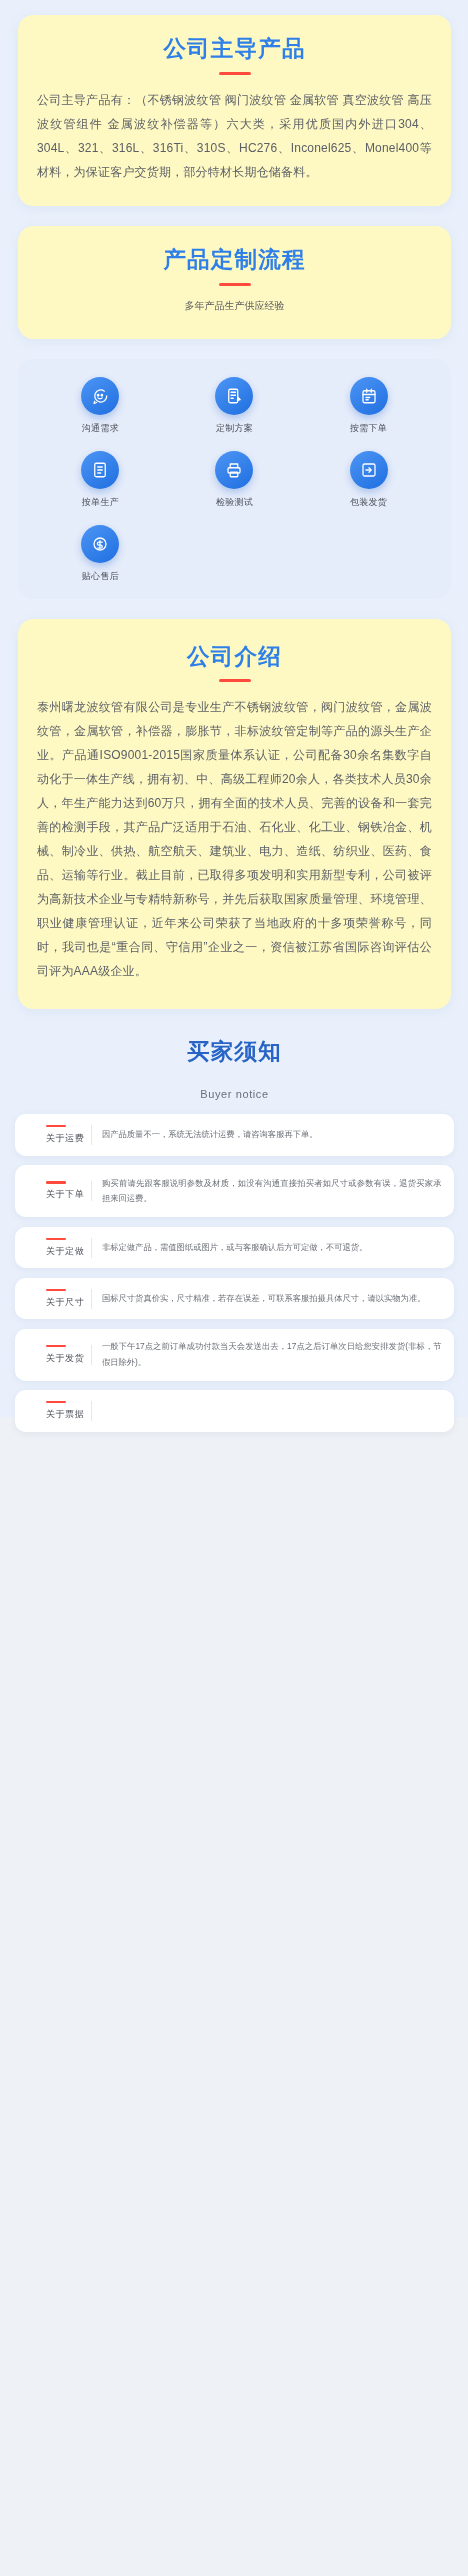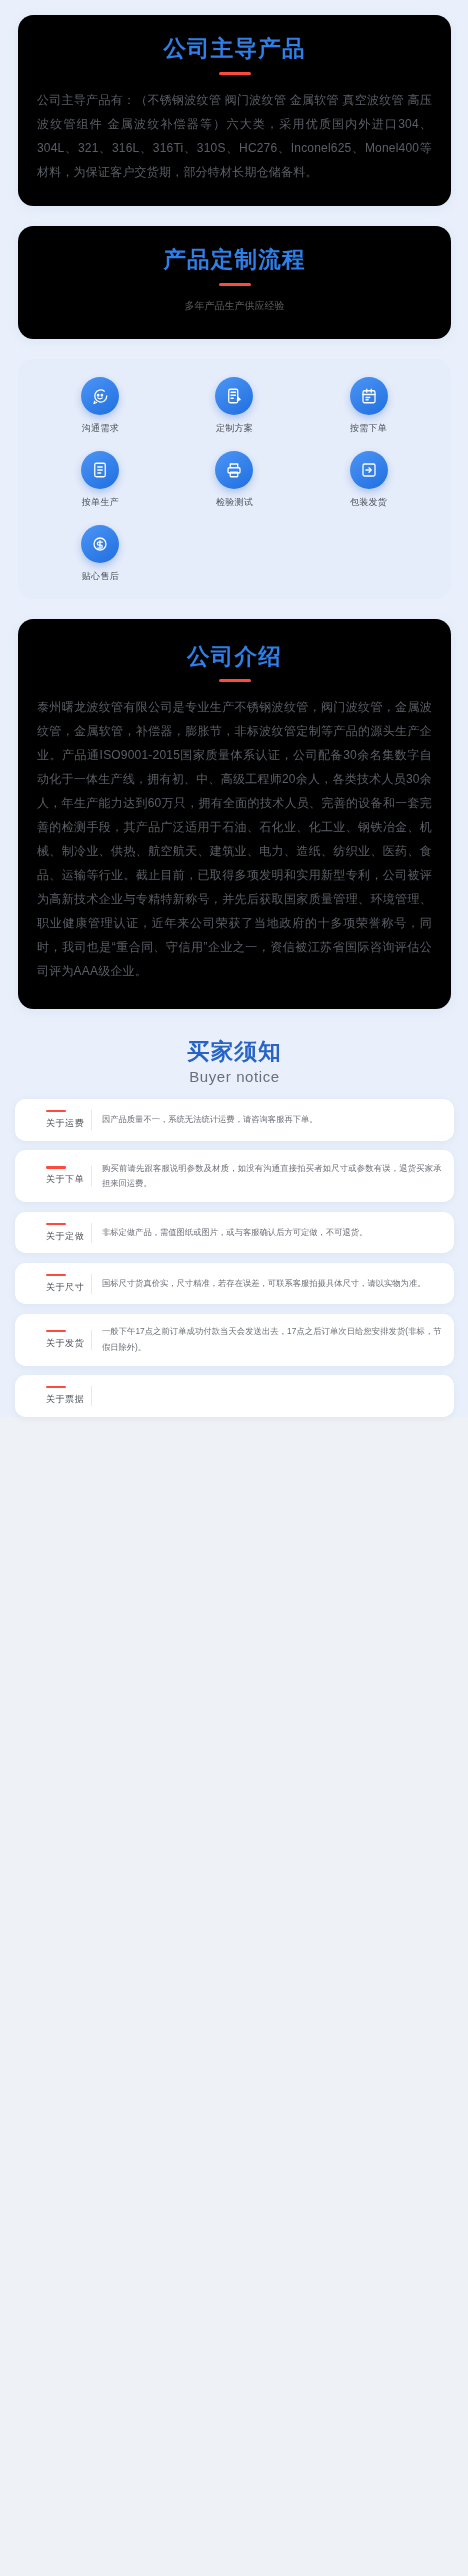--- a/index.html
+++ b/index.html
@@ -10,21 +10,21 @@
   }
   body {
     width: 469px;
     min-height: 2576px;
     background: linear-gradient(180deg, #e9f0fb 0%, #e9f0fb 55%, #eef1f5 55%, #eef1f5 100%);
     padding: 0 0 24px 0;
   }
 
   
   .card {
-    background: #000000;
+    background: #fef9c3;
     border-radius: 15.4px;
     margin: 0 18px 20px 18px;
     padding: 20px 19px 22.5px 19px;
     box-shadow: 0 2.4px 10.7px rgba(120,150,200,0.10);
   }
 
   .title-block { text-align: center; }
   .section-title {
     font-size: 22.5px;
     font-weight: bold;
@@ -84,21 +84,21 @@
     color: #4a4f57;
     letter-spacing: 0.3px;
   }
 
   
   .buyer-head { text-align: center; margin: 27px 0 6px 0; }
   .buyer-title {
     font-size: 22.5px; font-weight: bold; color: #2764c6; letter-spacing: 1.2px;
   }
   .buyer-en {
-    font-size: 15px; color: #6b7078; margin-top: 1px; letter-spacing: 0.6px;
+    font-size: 11px; color: #6b7078; margin-top: 21px; letter-spacing: 0.6px;
   }
 
   .notice-list { margin: 14.2px 15.4px 0 15.4px; }
   .notice-item {
     background: #ffffff;
     border-radius: 10.7px;
     display: flex;
     align-items: center;
     padding: 10.7px 12px;
     margin-bottom: 9.5px;

